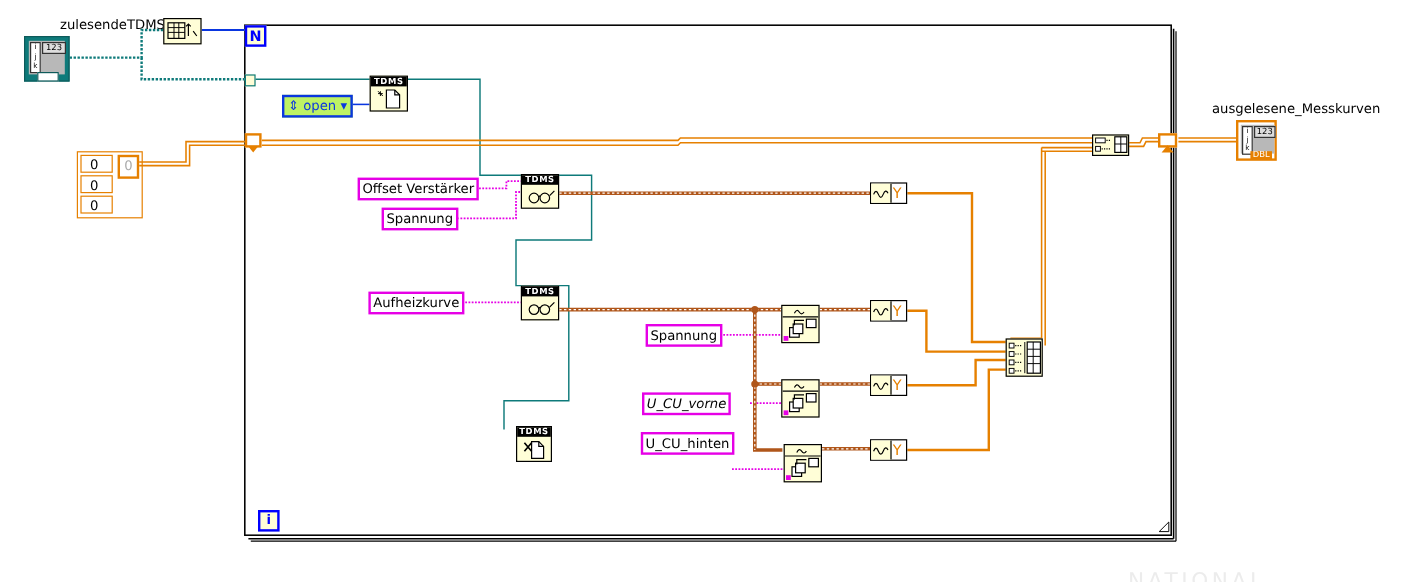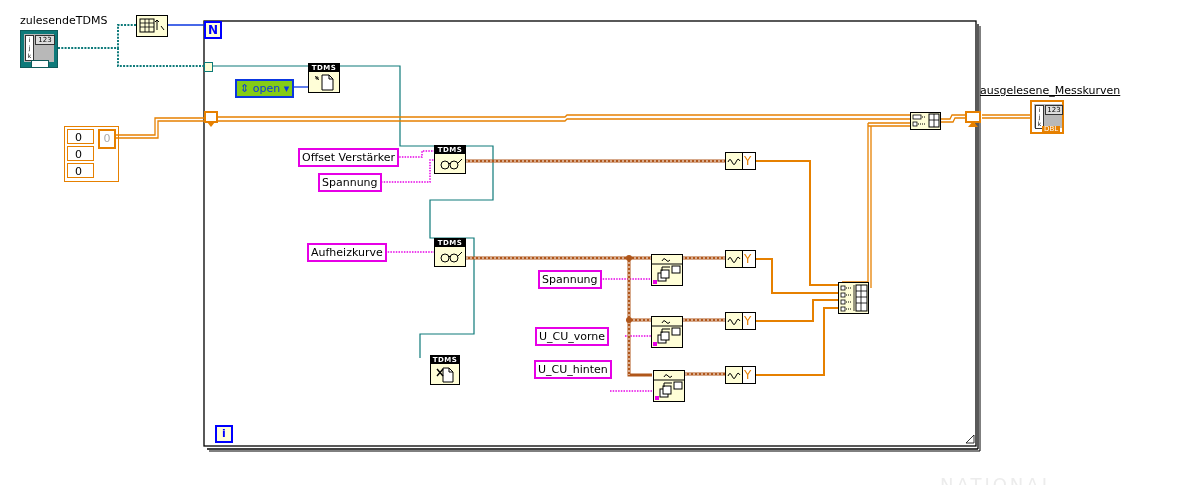--- a/index.html
+++ b/index.html
@@ -1,26 +1,26 @@
 <!DOCTYPE html>
 <html><head>
 <meta charset="utf-8">
 <style>
   html, body { margin:0; padding:0; background:#ffffff; }
   body { width:1188px; height:485px; position:relative; overflow:hidden;
          font-family:"DejaVu Sans", "Liberation Sans", sans-serif; }
   #wires { position:absolute; left:0; top:0; }
   .abs { position:absolute; }
-  .label { position:absolute; font-size:11px; color:#000; white-space:nowrap; }
+  .label { position:absolute; font-size:11px; color:#000; white-space:nowrap;margin-left:30px; }
   .const-str { position:absolute; border:2px solid #e600e6; background:#fff;
                font-size:11px; color:#000; padding:0 2px; height:15px; line-height:15px; white-space:nowrap; }
   .node { position:absolute; background:#fffed7; border:1px solid #000; box-sizing:border-box; }
   .tdms-head { position:absolute; left:0; top:0; right:0; height:8px; background:#000; color:#fff;
                font-size:7px; font-weight:bold; line-height:8px; text-align:center; letter-spacing:0.5px; }
-  .ring { position:absolute; border:2px solid #0a36e0; background:#84cc16; color:#0a36e0; font-size:11px;
+  .ring { position:absolute; border:2px solid #0a36e0; background:#bef264; color:#0a36e0; font-size:11px;
           height:15px; line-height:15px; padding:0 3px; white-space:nowrap; }
   .term-box { position:absolute; border:2px solid #0000ff; background:#fffed7; color:#0000ff;
               font-weight:bold; text-align:center; }
   .num-const { position:absolute; border:1px solid #e68000; background:#fff; font-size:11px; }
 </style>
 </head>
 <body>
 
 <svg id="wires" width="1188" height="485">
 
@@ -155,21 +155,21 @@
   </div>
   <div class="num-const" style="left:2px;top:36px;width:27px;height:15px;line-height:15px;padding-left:7px;box-sizing:border-box;">
     <span>0</span>
   </div>
 </div>
 
 <div class="const-str" style="left:298px;top:148px;">Offset Verstärker</div>
 <div class="const-str" style="left:318px;top:173px;">Spannung</div>
 <div class="const-str" style="left:307px;top:243px;">Aufheizkurve</div>
 <div class="const-str" style="left:538px;top:270px;">Spannung</div>
-<div class="const-str" style="left:535px;top:327px;">U_CU_vorne</div>
+<div class="const-str" style="left:535px;top:327px;font-style:italic;">U_CU_vorne</div>
 <div class="const-str" style="left:534px;top:360px;">U_CU_hinten</div>
 
 <div class="node" style="left:434px;top:145px;width:32px;height:29px;">
   <div class="tdms-head">TDMS</div>
   <svg class="abs" style="left:3px;top:10px;" width="26" height="16">
     <circle cx="7" cy="9" r="4" fill="none" stroke="#000"></circle>
     <circle cx="16" cy="9" r="4" fill="none" stroke="#000"></circle>
     <path d="M11 8 L12 7 M20 7 L24 3" stroke="#000" fill="none"></path>
   </svg>
 </div>
@@ -268,21 +268,21 @@
 <div class="node" style="left:910px;top:112px;width:31px;height:18px;">
   <svg width="30" height="16">
     <rect x="2" y="2" width="8" height="4" fill="#fff" stroke="#000" stroke-width="0.8"></rect>
     <rect x="2" y="9" width="4" height="4" fill="#fff" stroke="#000" stroke-width="0.8"></rect>
     <path d="M11 4 H15 M7 11 H15" stroke="#000" stroke-dasharray="1,1"></path>
     <rect x="18" y="1" width="10" height="13" fill="#fff" stroke="#000"></rect>
     <path d="M18 7 H28 M23 1 V14" stroke="#000" stroke-width="0.8"></path>
   </svg>
 </div>
 
-<div class="label" style="left:980px;top:84px;text-decoration:underline;">ausgelesene_Messkurven</div>
+<div class="label" style="left:980px;top:84px;">ausgelesene_Messkurven</div>
 <div class="abs" style="left:1030px;top:100px;width:34px;height:34px;border:2px solid #e68000;background:#fff;box-sizing:border-box;">
   <div class="abs" style="left:2px;top:2px;width:28px;height:24px;background:#b8b8b8;"></div>
   <div class="abs" style="left:3px;top:3px;width:7px;height:22px;background:#fff;border:1px solid #333;font-size:6px;line-height:7px;text-align:center;">i<br>j<br>k</div>
   <div class="abs" style="left:13px;top:3px;width:16px;height:8px;font-size:7px;line-height:8px;border:1px solid #333;background:#ddd;text-align:center;">123</div>
   <div class="abs" style="left:10px;top:24px;font-size:7px;color:#fff;background:#e68000;padding:0 2px;line-height:7px;">DBL</div>
 </div>
 
 <div class="term-box" style="left:215px;top:425px;width:14px;height:14px;font-size:11px;line-height:14px;background:#fffed7;">i</div>
 
 <div class="abs" style="left:940px;top:474px;font-size:18px;letter-spacing:3px;color:#ececec;">NATIONAL</div>

